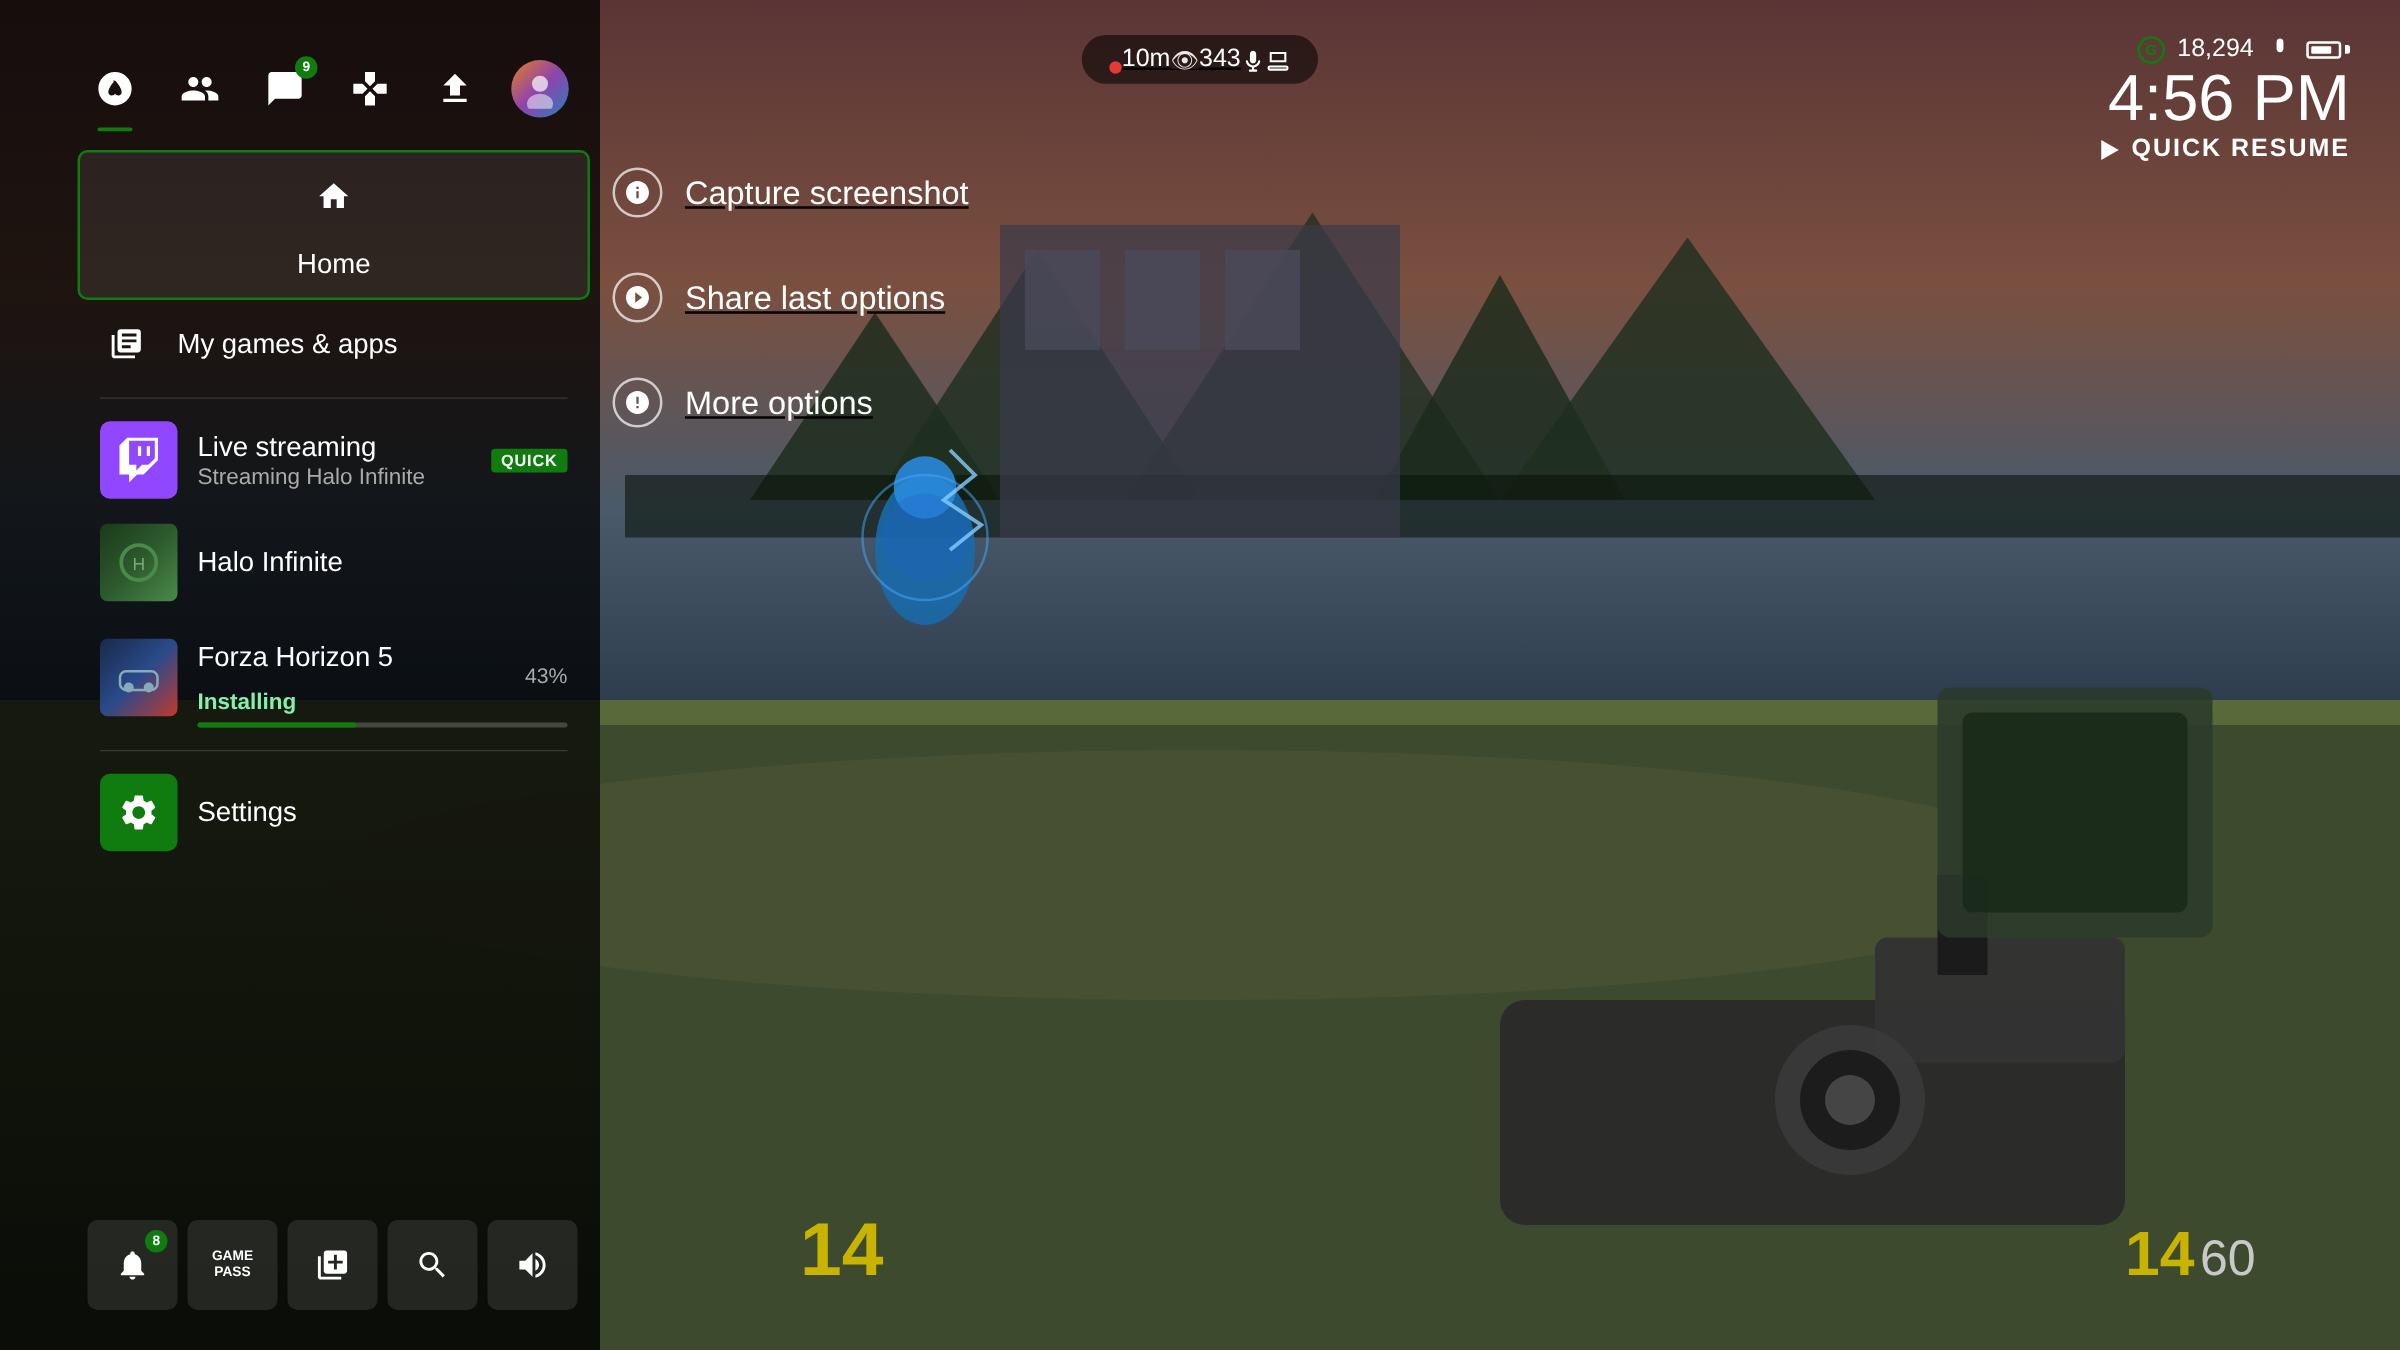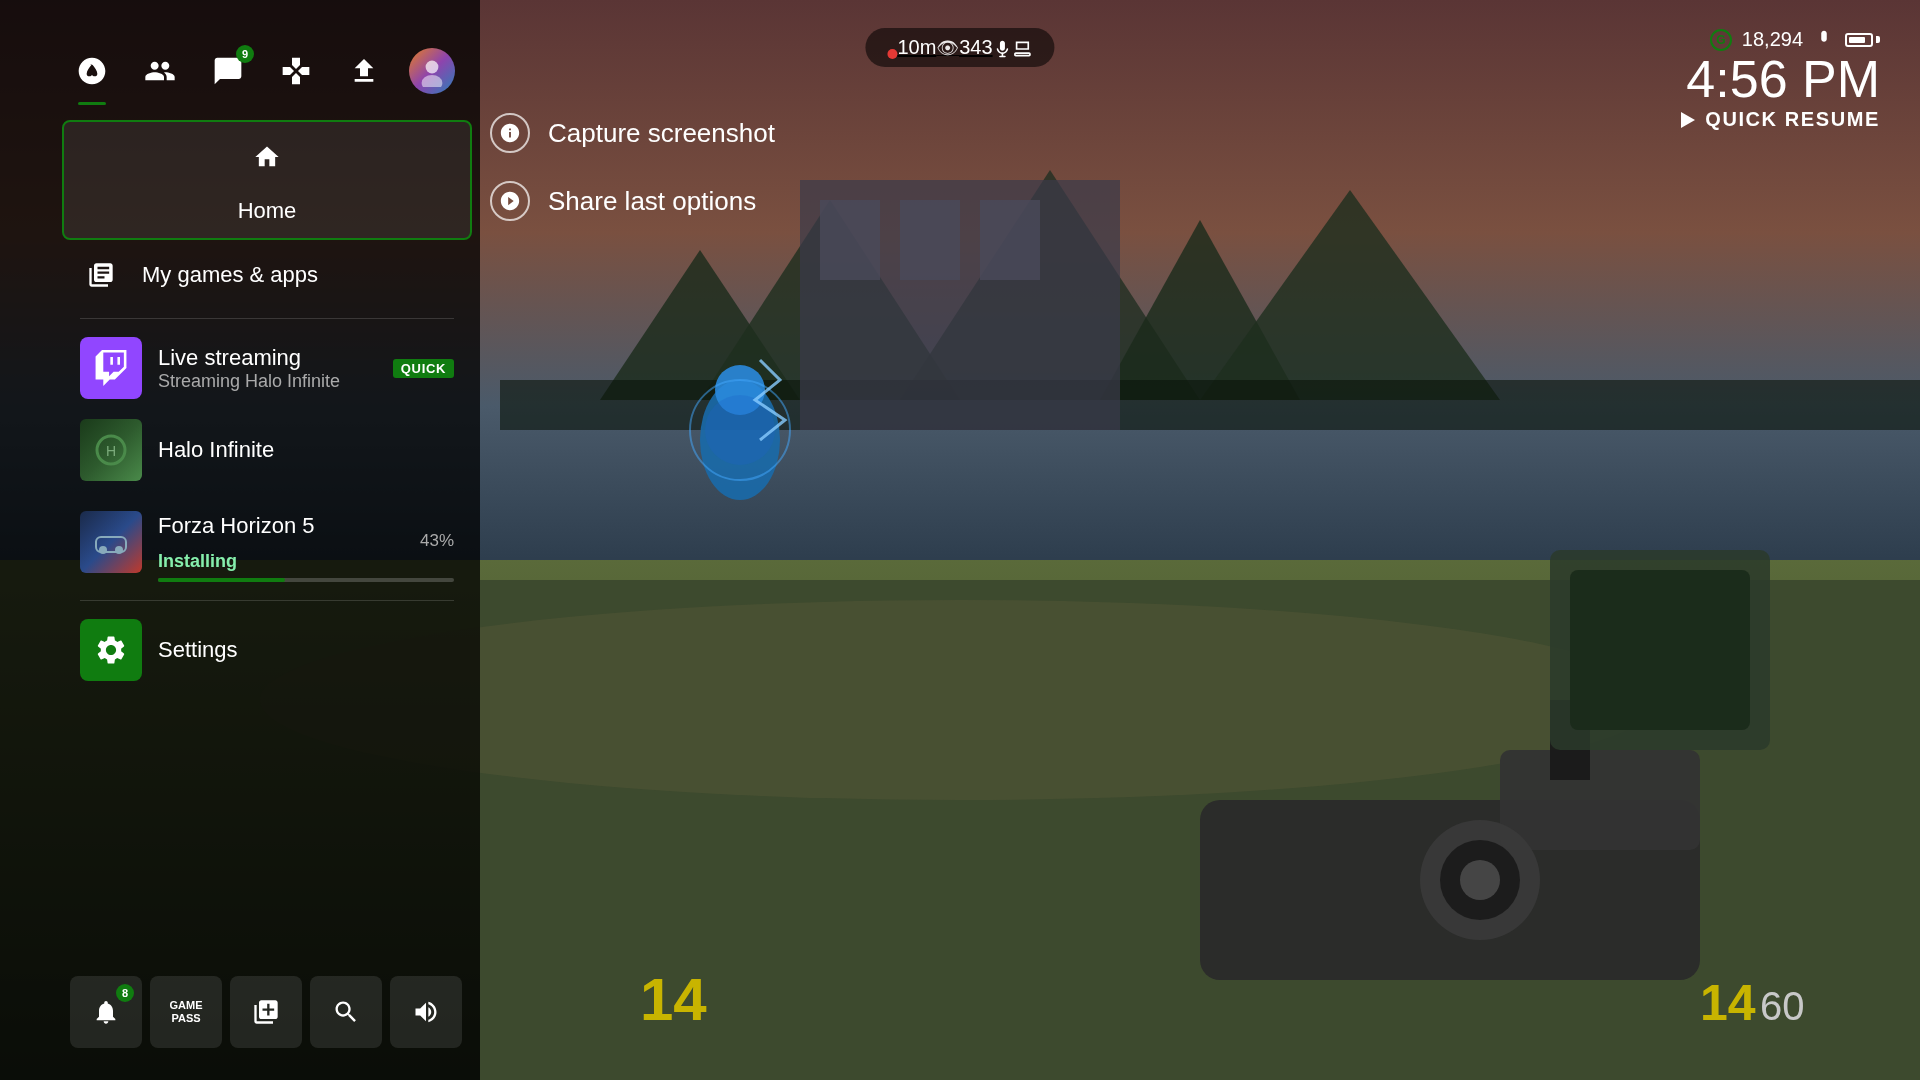--- a/index.html
+++ b/index.html
@@ -470,25 +470,26 @@
       height: 18px;
       display: flex;
       align-items: center;
       justify-content: center;
     }
 
     
     .capture-menu {
       position: absolute;
       left: 490px;
-      top: 99px;
+      top: 120px;
       z-index: 20;
       display: flex;
       flex-direction: column;
-      gap: 0;
+      gap: 16px;
+      text-decoration: underline;
     }
 
     .capture-item {
       display: flex;
       align-items: center;
       gap: 18px;
       color: #fff;
       font-size: 26px;
       font-weight: 400;
       padding: 14px 0;
@@ -820,13 +821,21 @@
 
   <div class="capture-item">
     <div class="capture-item-icon">
       <svg viewBox="0 0 24 24">
         <path d="M12 2C6.48 2 2 6.48 2 12s4.48 10 10 10 10-4.48 10-10S17.52 2 12 2zm-2 14.5v-9l6 4.5-6 4.5z"></path>
       </svg>
     </div>
     <span>Share last options</span>
   </div>
 
+  <div class="capture-item">
+    <div class="capture-item-icon">
+      <svg viewBox="0 0 24 24">
+        <path d="M12 2C6.48 2 2 6.48 2 12s4.48 10 10 10 10-4.48 10-10S17.52 2 12 2zm1 15h-2v-2h2v2zm0-4h-2V7h2v6z"></path>
+      </svg>
+    </div>
+    <span>More options</span>
+  </div>
 </div>
 
 </body></html>

